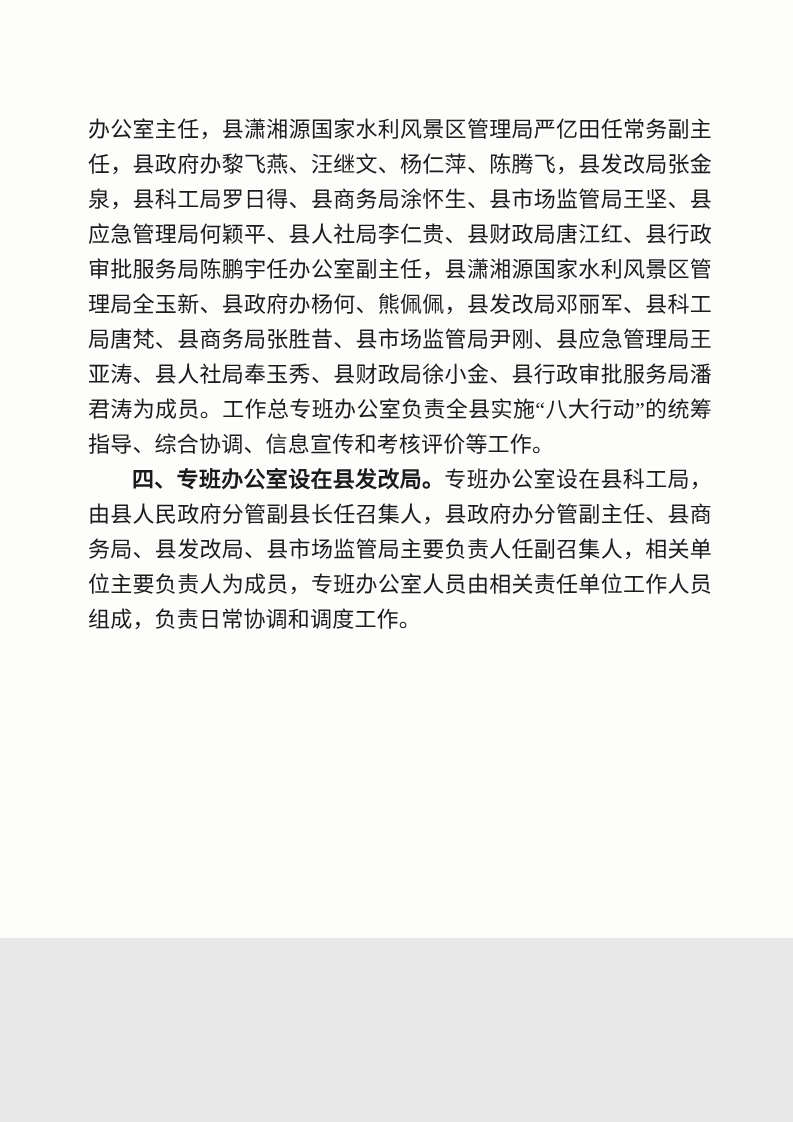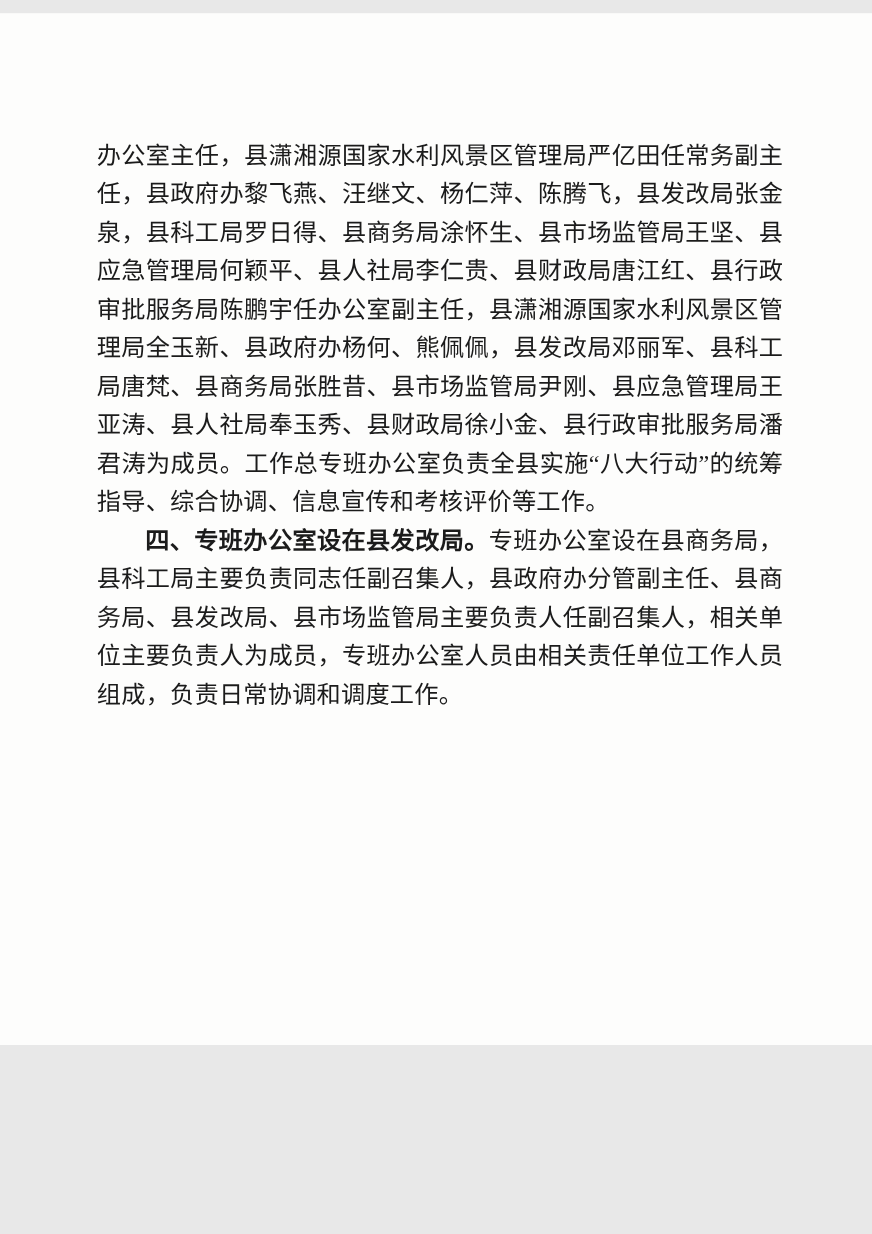--- a/index.html
+++ b/index.html
@@ -4,21 +4,21 @@
 <style>
   html, body {
     margin: 0;
     padding: 0;
     background: #e8e8e8;
   }
   .page {
     position: relative;
     width: 793px;
     height: 938px;
-    margin: 12px auto;
+    margin: 0 auto;
     background: #fdfdfc;
     color: #1b1b1b;
     font-family: "Liberation Serif", serif;
     overflow: hidden;
   }
   .doc-body {
     position: absolute;
     left: 88px;
     top: 112px;
     width: 624px;
@@ -51,16 +51,16 @@
     font-family: Liberation Mono, monospace;
     white-space: nowrap;
   }
 </style>
 </head>
 <body>
 
 <div class="page">
   <div class="doc-body">
       <p class="para"><span class="run">办公室主任，县潇湘源国家水利风景区管理局严亿田任常务副主任，县政府办黎飞燕、汪继文、杨仁萍、陈腾飞，县发改局张金泉，县科工局罗日得、县商务局涂怀生、县市场监管局王坚、县应急管理局何颖平、县人社局李仁贵、县财政局唐江红、县行政审批服务局陈鹏宇任办公室副主任，县潇湘源国家水利风景区管理局全玉新、县政府办杨何、熊佩佩，县发改局邓丽军、县科工局唐梵、县商务局张胜昔、县市场监管局尹刚、县应急管理局王亚涛、县人社局奉玉秀、县财政局徐小金、县行政审批服务局潘君涛为成员。工作总专班办公室负责全县实施“八大行动”的统筹指导、综合协调、信息宣传和考核评价等工作。</span></p>
-      <p class="para indent"><span class="run bold">四、专班办公室设在县发改局。</span><span class="run">专班办公室设在县商务局，县科工局主要负责同志任副召集人，县政府办分管副主任、县商务局、县发改局、县市场监管局主要负责人任副召集人，相关单位主要负责人为成员，专班办公室人员由相关责任单位工作人员组成，负责日常协调和调度工作。</span></p>
+      <p class="para indent"><span class="run bold">四、专班办公室设在县发改局。</span><span class="run">专班办公室设在县科工局，由县人民政府分管副县长任召集人，县政府办分管副主任、县商务局、县发改局、县市场监管局主要负责人任副召集人，相关单位主要负责人为成员，专班办公室人员由相关责任单位工作人员组成，负责日常协调和调度工作。</span></p>
     </div>
   <div class="page-number">- 15 -</div>
 </div>
 
 </body></html>

